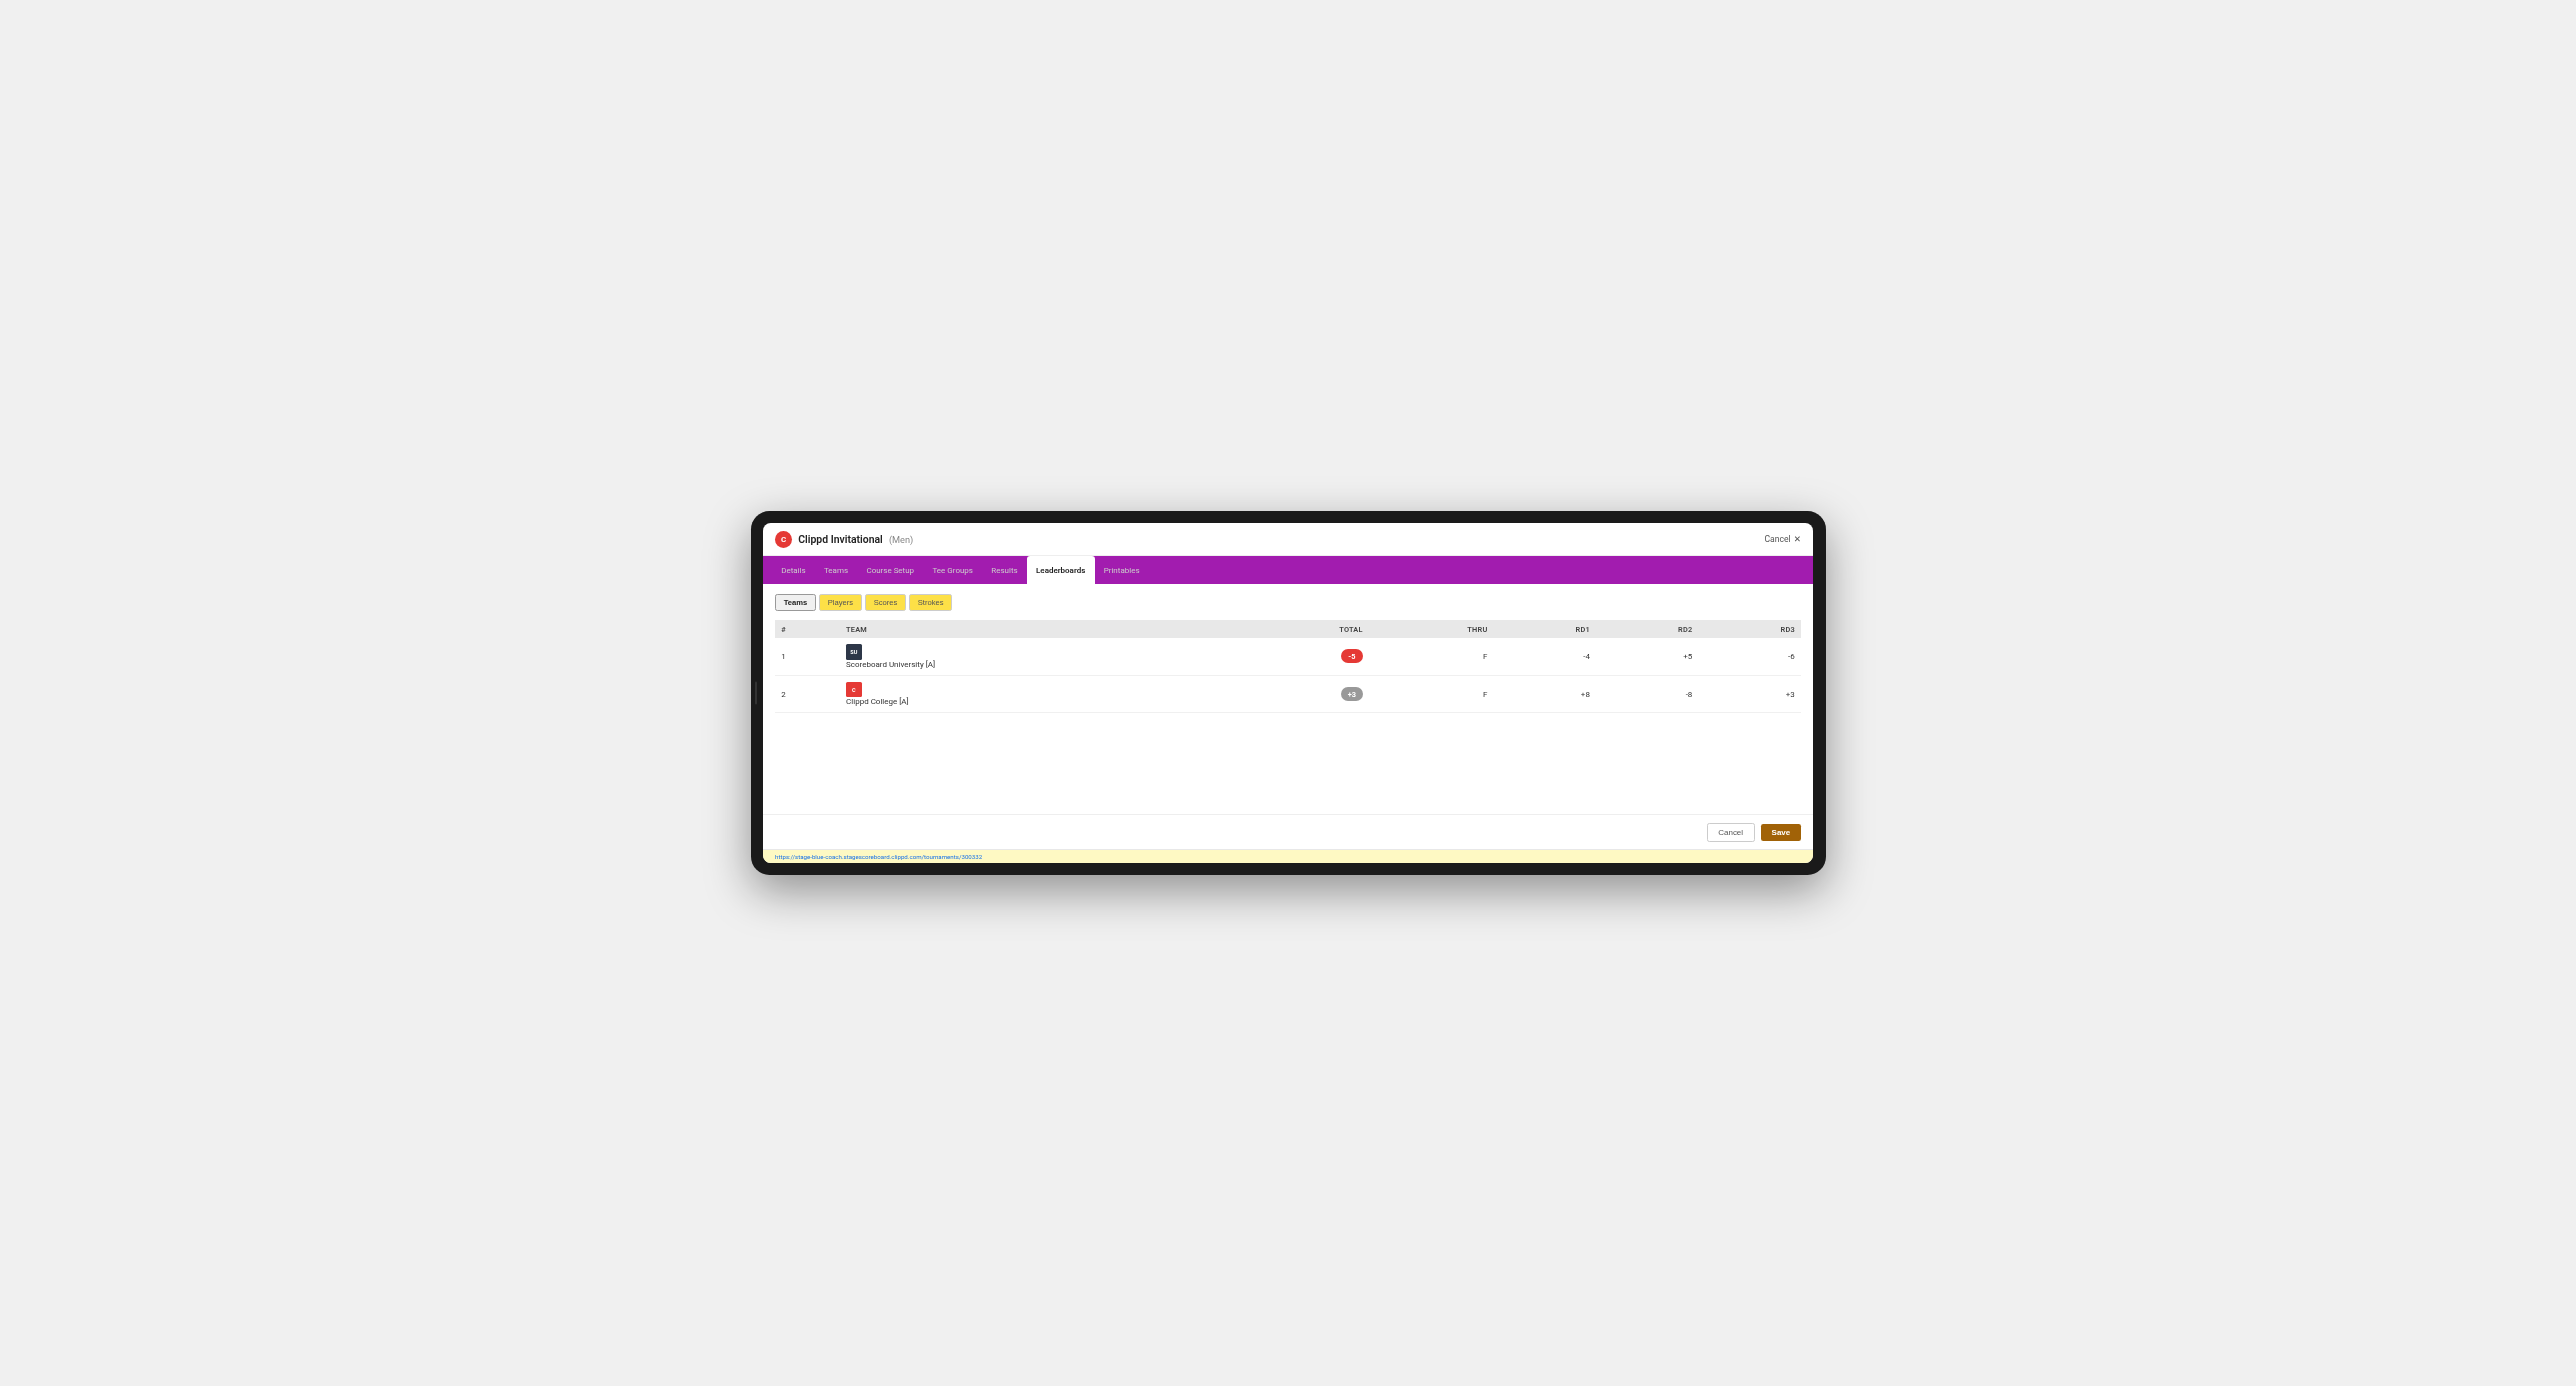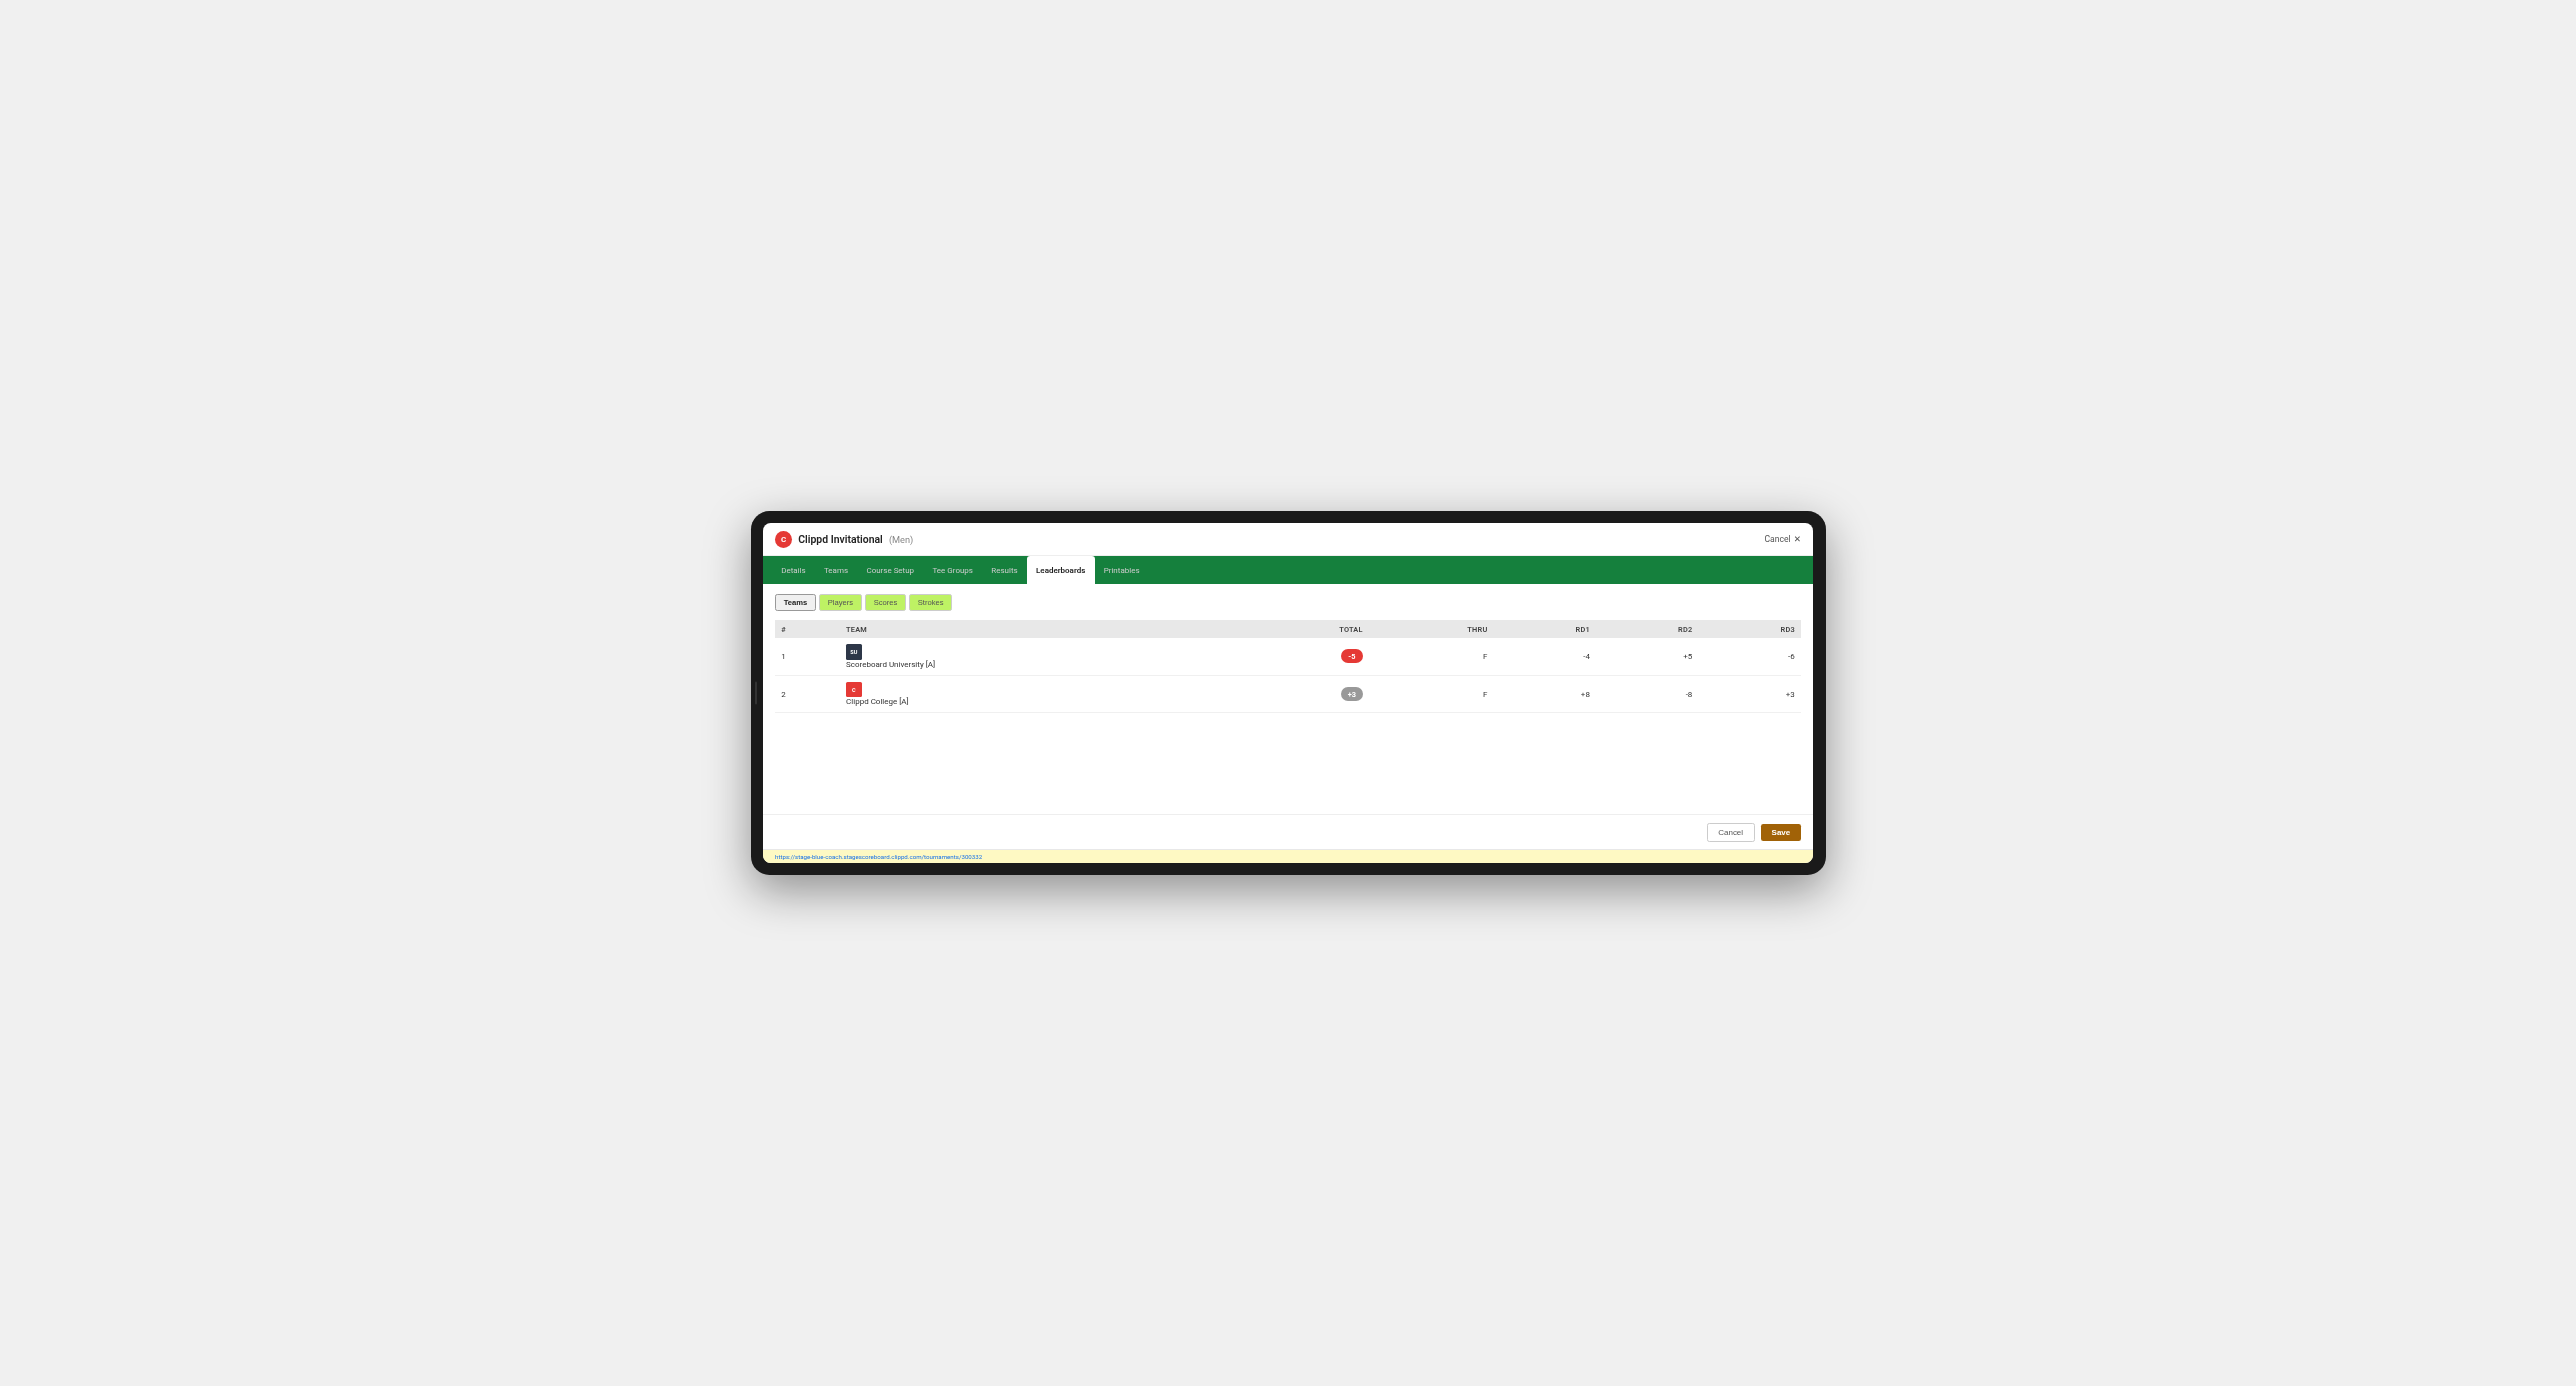--- a/index.html
+++ b/index.html
@@ -173,21 +173,21 @@
       font-size: 0.7rem;
       color: #555;
       cursor: pointer;
       display: flex;
       align-items: center;
       gap: 3.1px;
     }
 
     
     .tab-nav {
-      background: #15803d;
+      background: #a21caf;
       display: flex;
       align-items: center;
       padding: 0 9.2px;
       height: 28px;
     }
 
     .tab-item {
       padding: 0 9.2px;
       font-size: 0.65rem;
       color: #ccc;
@@ -217,21 +217,21 @@
       gap: 3.1px;
       margin-bottom: 9.2px;
     }
 
     .sub-tab {
       padding: 3.1px 7.7px;
       font-size: 0.62rem;
       border: 0.8px solid #ccc;
       border-radius: 2.3px;
       cursor: pointer;
-      background: #bef264;
+      background: #fde047;
       color: #555;
     }
 
     .sub-tab.active {
       background: #f0f0f0;
       color: #222;
       font-weight: 600;
       border-color: #999;
     }
 

